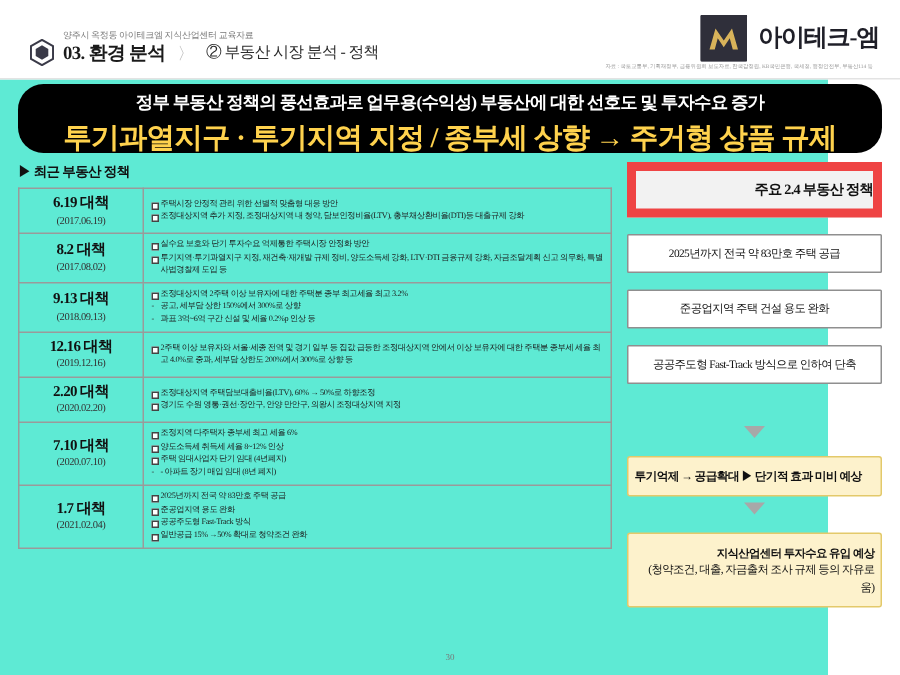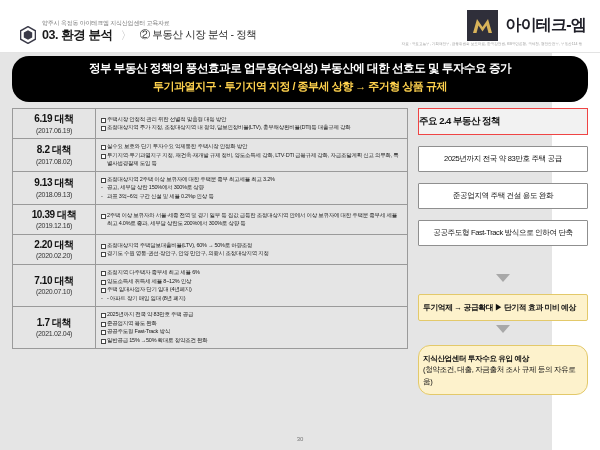--- a/index.html
+++ b/index.html
@@ -10,22 +10,23 @@
     width: 600px;
     height: 450px;
     background: #ffffff;
     font-family: "Liberation Sans", sans-serif;
     overflow: hidden;
   }
   .slide {
     position: relative;
     width: 552px;
     height: 450px;
-    background: #e5e5e5;
+    background: #5eead4;
     box-sizing: border-box;
+    font-family: Liberation Serif, serif;
   }
   
   .header {
     position: absolute;
     left: 0; top: 0;
     width: 600px; height: 52px;
     background: #ffffff;
     border-bottom: 1px solid #e3e3e3;
   }
   .hdr-eyebrow {
@@ -94,21 +95,21 @@
     text-align: center;
     border-radius: 17px;
   }
   .banner-l1 {
     font-size: 11.6px;
     font-weight: bold;
     letter-spacing: -0.5px;
     padding-top: 5px;
   }
   .banner-l2 {
-    font-size: 11px;
+    font-size: 19px;
     font-weight: bold;
     color: #ffd24d;
     letter-spacing: -0.5px;
     padding-top: 3px;
   }
   .banner-note {
     position: absolute;
     right: 6px; top: -14px;
     font-size: 3.6px;
     color: #9a9a9a;
@@ -190,22 +191,22 @@
   }
   
   .right-panel {
     position: absolute;
     left: 418px; top: 108px;
     width: 170px;
   }
   .rp-title {
     width: 170px;
     background: #f2f2f2;
-    border: 1px solid #ef4444;
-    text-align: left;
+    border: 6px solid #ef4444;
+    text-align: right;
     font-size: 9.5px;
     font-weight: bold;
     color: #111;
     letter-spacing: -0.5px;
     padding: 6px 0;
     box-sizing: border-box;
   }
   .rp-item {
     width: 170px;
     border: 1px solid #8f8f8f;
@@ -237,27 +238,27 @@
     color: #111;
     letter-spacing: -0.4px;
     padding: 7px 4px;
     box-sizing: border-box;
     border-radius: 2px;
   }
   .rp-band2 {
     width: 170px;
     background: #fdf2cc;
     border: 1px solid #e3c96a;
-    text-align: left;
+    text-align: right;
     font-size: 7.6px;
     color: #111;
     letter-spacing: -0.4px;
     padding: 7px 4px;
     box-sizing: border-box;
-    border-radius: 12px;
+    border-radius: 2px;
     line-height: 1.5;
   }
   .rp-band2 .b2-top { font-weight: bold; }
   .rp-gap-lg { height: 22px; }
   .rp-gap-md { height: 12px; }
   
   .page-num {
     position: absolute;
     left: 0; bottom: 8px;
     width: 600px;
@@ -295,20 +296,21 @@
     </div>
   </div>
 
   <div class="banner">
     <div class="banner-note">자료 : 국토교통부, 기획재정부, 금융위원회 보도자료, 한국감정원, KB국민은행, 국세청, 행정안전부, 부동산114 등</div>
     <div class="banner-l1">정부 부동산 정책의 풍선효과로 업무용(수익성) 부동산에 대한 선호도 및 투자수요 증가</div>
     <div class="banner-l2">투기과열지구 · 투기지역 지정 / 종부세 상향 → 주거형 상품 규제</div>
   </div>
 
   <div class="left-panel">
+    <div class="left-title">▶ 최근 부동산 정책</div>
     <table class="policy">
       <tbody id="policy-body">
           <tr>
             <td class="date-cell">
               <div class="date-main">6.19 대책</div>
               <div class="date-sub">(2017.06.19)</div>
             </td>
             <td class="desc-cell">
               <ul>
                 <li>주택시장 안정적 관리 위한 선별적 맞춤형 대응 방안</li>
@@ -336,21 +338,21 @@
             <td class="desc-cell">
               <ul>
                 <li>조정대상지역 2주택 이상 보유자에 대한 주택분 종부 최고세율 최고 3.2%</li>
                 <li class="sub">공고, 세부담 상한 150%에서 300%로 상향</li>
                 <li class="sub">과표 3억~6억 구간 신설 및 세율 0.2%p 인상 등</li>
               </ul>
             </td>
           </tr>
           <tr>
             <td class="date-cell">
-              <div class="date-main">10.39 대책</div>
+              <div class="date-main">12.16 대책</div>
               <div class="date-sub">(2019.12.16)</div>
             </td>
             <td class="desc-cell">
               <ul>
                 <li>2주택 이상 보유자와 서울·세종 전역 및 경기 일부 등 집값 급등한 조정대상지역 안에서 이상 보유자에 대한 주택분 종부세 세율 최고 4.0%로 중과, 세부담 상한도 200%에서 300%로 상향 등</li>
               </ul>
             </td>
           </tr>
           <tr>
             <td class="date-cell">

